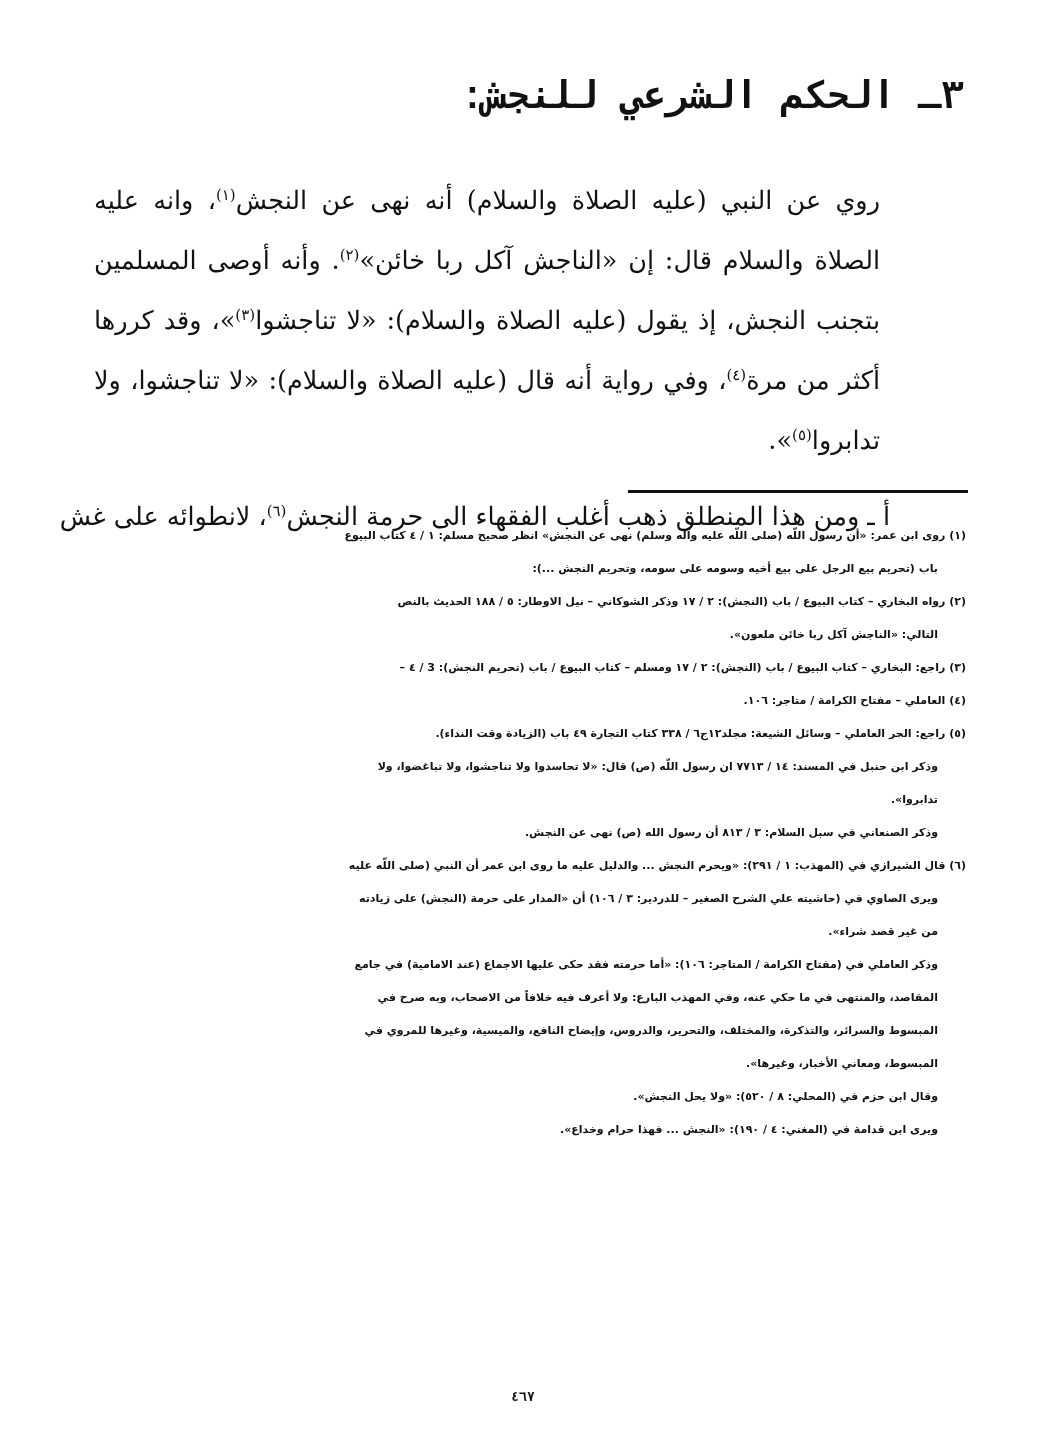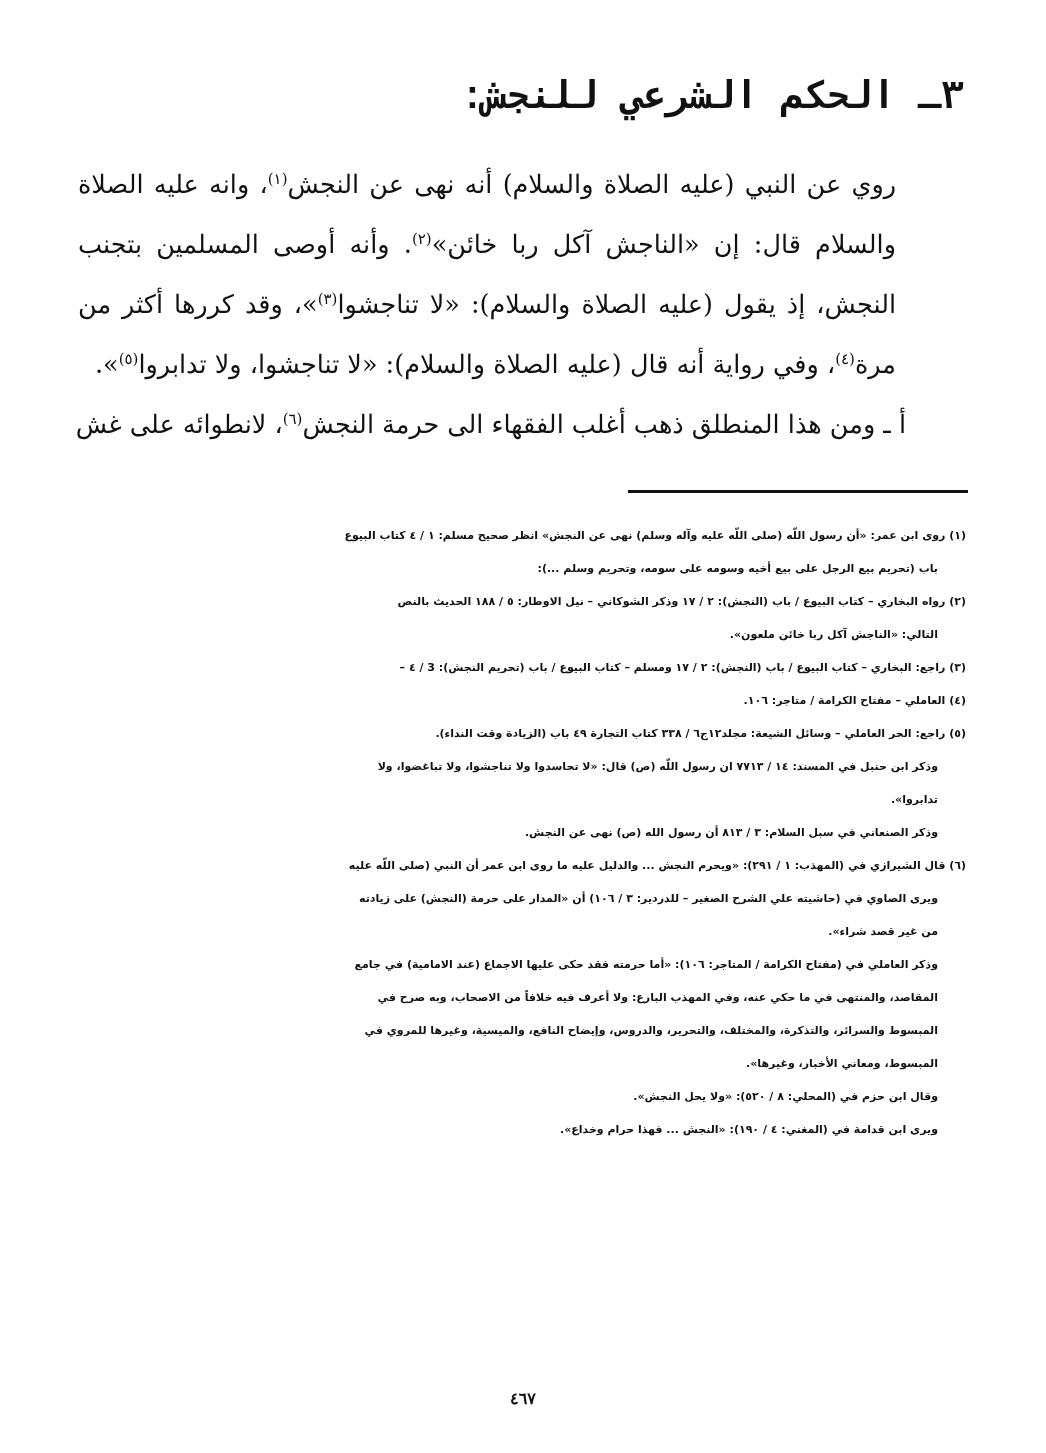--- a/index.html
+++ b/index.html
@@ -11,38 +11,38 @@
   .heading {
     position: absolute; right: 82px; top: 68px; width: 600px;
     font-family: Liberation Mono, monospace; font-weight: bold; font-size: 38px;
     text-align: right; line-height: 60px; letter-spacing: 0;
   }
   .body-text {
     position: absolute; right: 80px; top: 154px; width: 888px;
     font-family: "DejaVu Serif", serif; font-size: 25.5px; line-height: 60px;
     text-align: justify; text-align-last: auto;
   }
-  .body-text p { margin: 0; }
+  .body-text p { margin: 16px; }
   .body-text p.first { text-indent: 0; padding-right: 70px; }
   .body-text p.last { padding-right: 60px; white-space: nowrap; }
   .fn-sup { font-size: 15px; vertical-align: super; line-height: 0; }
   .rule {
     position: absolute; left: 628px; top: 490px; width: 340px; height: 3px; background: #111111;
   }
   .footnotes {
     position: absolute; right: 80px; top: 507px; width: 888px;
     font-family: "DejaVu Sans", sans-serif; font-weight: bold; font-size: 11px;
     line-height: 33px; text-align: justify; margin-top: 12px;
   }
   .fn { margin: 0; }
   .fn .fn-line { display: block; }
   .fn-indent { padding-right: 28px; }
   .page-number {
     position: absolute; left: 503px; top: 1389px; width: 40px;
-    font-family: Liberation Serif, serif; font-weight: bold; font-size: 16px;
+    font-family: Liberation Mono, monospace; font-weight: bold; font-size: 13px;
     text-align: center; direction: rtl;
   }
 </style>
 </head>
 <body>
 
 <div class="page">
 
   <div class="heading">٣ـ الحكم الشرعي للنجش:</div>
 
@@ -53,21 +53,21 @@
     <p class="last">
       <span>أ ـ ومن هذا المنطلق ذهب أغلب الفقهاء الى حرمة النجش</span><sup class="fn-sup">(٦)</sup><span>، لانطوائه على غش</span>
     </p>
   </div>
 
   <div class="rule"></div>
 
   <div class="footnotes">
     <div class="fn">
       <span class="fn-line">(١) روى ابن عمر: «أن رسول اللّه (صلى اللّه عليه وآله وسلم) نهى عن النجش» انظر صحيح مسلم: ١ / ٤ كتاب البيوع</span>
-      <span class="fn-line fn-indent">باب (تحريم بيع الرجل على بيع أخيه وسومه على سومه، وتحريم وسلم ...):</span>
+      <span class="fn-line fn-indent">باب (تحريم بيع الرجل على بيع أخيه وسومه على سومه، وتحريم النجش ...):</span>
     </div>
     <div class="fn">
       <span class="fn-line">(٢) رواه البخاري – كتاب البيوع / باب (النجش): ٢ / ١٧ وذكر الشوكاني – نيل الاوطار: ٥ / ١٨٨ الحديث بالنص</span>
       <span class="fn-line fn-indent">التالي: «الناجش آكل ربا خائن ملعون».</span>
     </div>
     <div class="fn">
       <span class="fn-line">(٣) راجع: البخاري – كتاب البيوع / باب (النجش): ٢ / ١٧ ومسلم – كتاب البيوع / باب (تحريم النجش): 3 / ٤ –</span>
     </div>
     <div class="fn">
       <span class="fn-line">(٤) العاملي – مفتاح الكرامة / متاجر: ١٠٦.</span>

